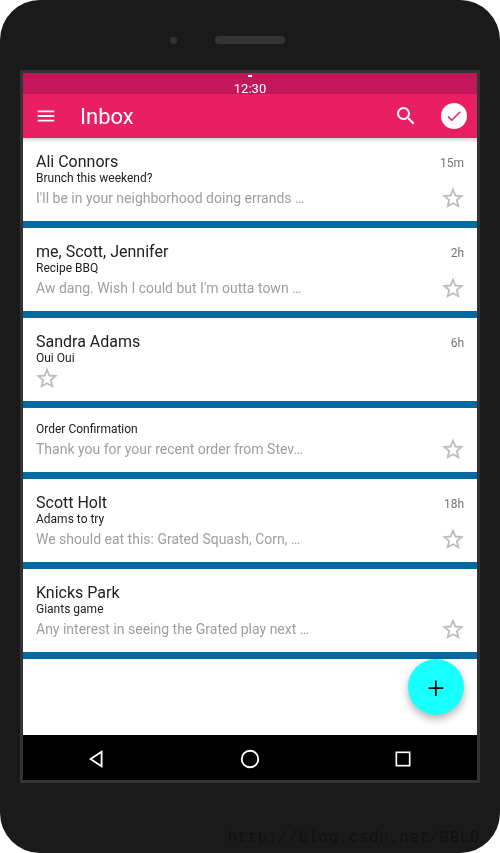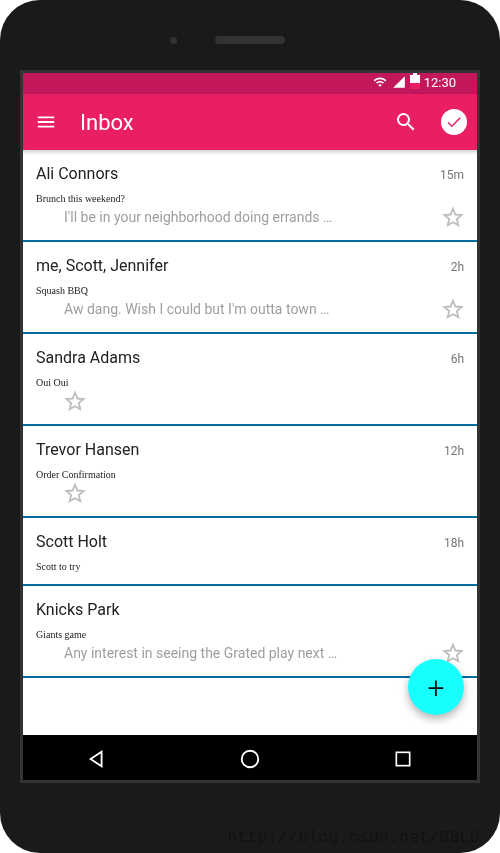--- a/index.html
+++ b/index.html
@@ -33,51 +33,51 @@
   .screen {
     position: absolute;
     top: 70px; left: 20px; right: 20px; bottom: 70px;
     background: #fafafa;
     overflow: hidden;
     display: flex; flex-direction: column;
   }
   .statusbar {
     height: 24px;
     background: #c2185b;
-    display: flex; align-items: center; justify-content: flex-end;
+    display: flex; align-items: center; justify-content: center;
     padding: 0 24px; gap: 4px;
-    color: #fff; font-size: 13px;
+    color: #fff; font-size: 13px; flex-direction: column;
   }
   .statusbar svg { fill: #fff; }
   .appbar {
-    height: 56px;
+    height: 44px;
     background: #e91e63;
     display: flex; align-items: center;
     padding: 0 12px; gap: 20px;
     color: #fff;
     box-shadow: 0 2px 4px rgba(0,0,0,.2);
     position: relative; z-index: 2;
   }
   .appbar-title { font-size: 22px; font-weight: 400; flex: 1; }
   .icon-btn { width: 28px; height: 28px; display: flex; align-items: center; justify-content: center; cursor: pointer; }
   .icon-btn svg { fill: #fff; }
   .check-circle { width: 26px; height: 26px; border-radius: 50%; background: #fff; display: flex; align-items: center; justify-content: center; }
   .check-circle svg { fill: #e91e63; width: 18px; height: 18px; }
   .list { flex: 1; overflow: hidden; background: #fff; }
   .row {
     padding: 14px 16px 12px 16px;
-    border-bottom: 2px solid #0369a1;
+    border-bottom: 7px solid #0369a1;
     position: relative;
     cursor: pointer;
   }
   .row-top { display: flex; justify-content: space-between; align-items: baseline; }
   .sender { font-size: 16px; color: #212121; font-weight: 400; }
   .time { font-size: 12px; color: #757575; }
-  .subject { font-size: 10px; color: #212121; margin-top: 10px; font-family: Liberation Serif, serif; }
-  .preview-line { display: flex; align-items: center; justify-content: space-between; margin-top: 2px; gap: 10px; margin-left: 28px; }
+  .subject { font-size: 12px; color: #212121; margin-top: 0; }
+  .preview-line { display: flex; align-items: center; justify-content: space-between; margin-top: 2px; gap: 10px; }
   .preview { font-size: 14px; color: #9e9e9e; flex: 1; overflow: hidden; white-space: nowrap; text-overflow: ellipsis; }
   .star { width: 22px; height: 22px; flex-shrink: 0; cursor: pointer; }
   .star svg { fill: none; stroke: #bdbdbd; stroke-width: 2; }
   .fab {
     position: absolute;
     right: 36px; bottom: 138px;
     width: 56px; height: 56px; border-radius: 50%;
     background: #18ffff;
     display: flex; align-items: center; justify-content: center;
     box-shadow: 0 4px 8px rgba(0,0,0,.3);
@@ -154,21 +154,21 @@
               <path d="M12 3l2.6 6.3 6.8.5-5.2 4.5 1.6 6.7L12 17.8 6.2 21l1.6-6.7L2.6 9.8l6.8-.5z"></path>
             </svg>
       </div>
     </div>
       </div>
       <div class="row">
     <div class="row-top">
       <div class="sender">me, Scott, Jennifer</div>
       <div class="time">2h</div>
     </div>
-    <div class="subject">Squash BBQ</div>
+    <div class="subject">Recipe BBQ</div>
     <div class="preview-line">
       <div class="preview">Aw dang. Wish I could but I'm outta town …</div>
       <div class="star">
         <svg viewBox="0 0 24 24">
               <path d="M12 3l2.6 6.3 6.8.5-5.2 4.5 1.6 6.7L12 17.8 6.2 21l1.6-6.7L2.6 9.8l6.8-.5z"></path>
             </svg>
       </div>
     </div>
       </div>
       <div class="row">
@@ -179,39 +179,44 @@
     <div class="subject">Oui Oui</div>
     <div class="preview-line">
       <div class="star">
         <svg viewBox="0 0 24 24">
               <path d="M12 3l2.6 6.3 6.8.5-5.2 4.5 1.6 6.7L12 17.8 6.2 21l1.6-6.7L2.6 9.8l6.8-.5z"></path>
             </svg>
       </div>
     </div>
       </div>
       <div class="row">
-    <div class="row-top">
-      <div class="sender">Trevor Hansen</div>
-      <div class="time">12h</div>
-    </div>
     <div class="subject">Order Confirmation</div>
     <div class="preview-line">
+      <div class="preview">Thank you for your recent order from Stev…</div>
       <div class="star">
         <svg viewBox="0 0 24 24">
               <path d="M12 3l2.6 6.3 6.8.5-5.2 4.5 1.6 6.7L12 17.8 6.2 21l1.6-6.7L2.6 9.8l6.8-.5z"></path>
             </svg>
       </div>
     </div>
       </div>
       <div class="row">
     <div class="row-top">
       <div class="sender">Scott Holt</div>
       <div class="time">18h</div>
     </div>
-    <div class="subject">Scott to try</div>
+    <div class="subject">Adams to try</div>
+    <div class="preview-line">
+      <div class="preview">We should eat this: Grated Squash, Corn, …</div>
+      <div class="star">
+        <svg viewBox="0 0 24 24">
+              <path d="M12 3l2.6 6.3 6.8.5-5.2 4.5 1.6 6.7L12 17.8 6.2 21l1.6-6.7L2.6 9.8l6.8-.5z"></path>
+            </svg>
+      </div>
+    </div>
       </div>
       <div class="row">
     <div class="row-top">
       <div class="sender">Knicks Park</div>
       <div class="time"></div>
     </div>
     <div class="subject">Giants game</div>
     <div class="preview-line">
       <div class="preview">Any interest in seeing the Grated play next …</div>
       <div class="star">

